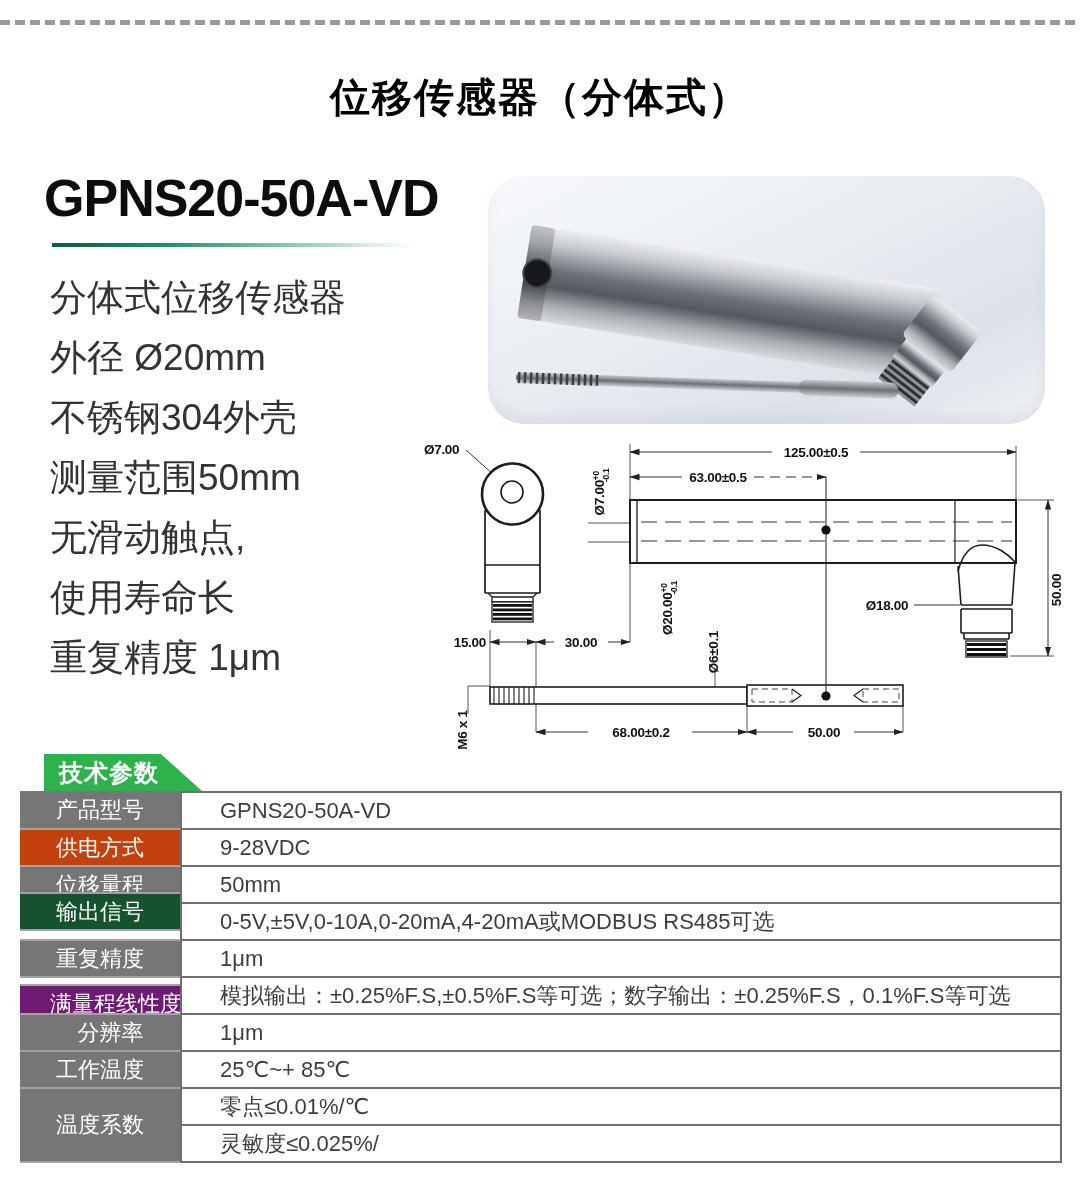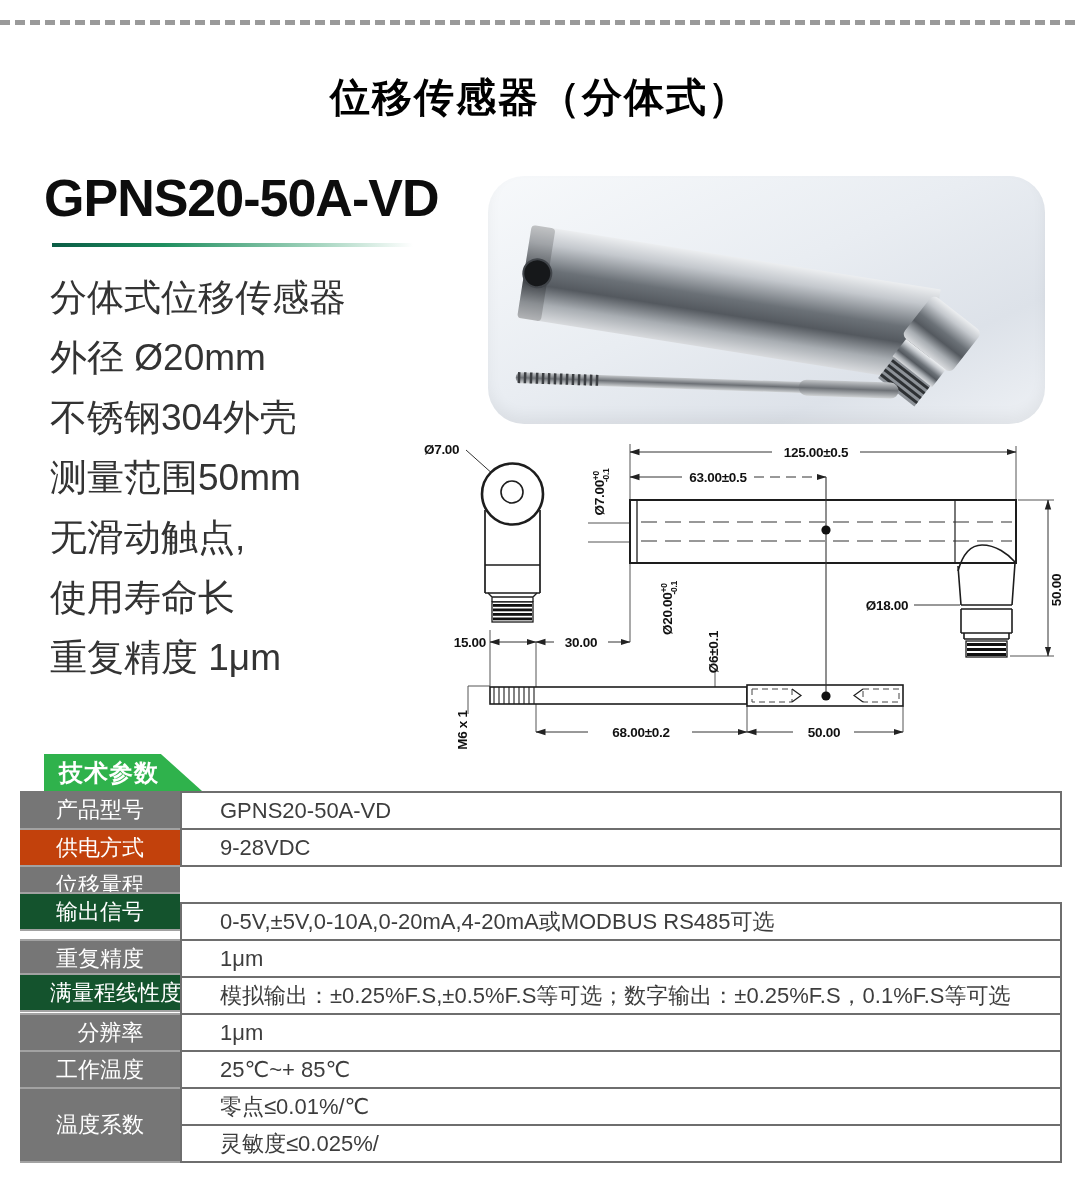--- a/index.html
+++ b/index.html
@@ -274,27 +274,28 @@
 
   <div class="spec-tag" style="background:#2fb24c;margin-left:24px;">技术参数</div>
 
   <div class="spec-table">
 
     <div class="spec-label first" style="top:0;   background:#767676;">产品型号</div>
     <div class="spec-label" style="top:37px;  background:#c2410c;">供电方式</div>
     <div class="spec-label" style="top:74px;  background:#767676;">位移量程</div>
     <div class="spec-label" style="top:101px; background:#14532d;">输出信号</div>
     <div class="spec-label" style="top:148px; background:#767676;">重复精度</div>
-    <div class="spec-label" style="top:182px; background:#14532d;padding-left:32px;">满量程线性度</div>
+    <div class="spec-label" style="top:193px; background:#701a75;padding-left:32px;">满量程线性度</div>
     <div class="spec-label" style="top:222px; background:#767676;padding-left:21px;">分辨率</div>
     <div class="spec-label" style="top:259px; background:#767676;">工作温度</div>
     <div class="spec-label tall" style="top:296px; background:#767676;">温度系数</div>
 
     <div class="spec-value" style="top:0;">GPNS20-50A-VD</div>
     <div class="spec-value" style="top:37px;">9-28VDC</div>
+    <div class="spec-value" style="top:74px;">50mm</div>
     <div class="spec-value" style="top:111px;">0-5V,±5V,0-10A,0-20mA,4-20mA或MODBUS  RS485可选</div>
     <div class="spec-value" style="top:148px;">1μm</div>
     <div class="spec-value" style="top:185px;">模拟输出：±0.25%F.S,±0.5%F.S等可选；数字输出：±0.25%F.S，0.1%F.S等可选</div>
     <div class="spec-value" style="top:222px;">1μm</div>
     <div class="spec-value" style="top:259px;">25℃~+ 85℃</div>
     <div class="spec-value" style="top:296px;">零点≤0.01%/℃</div>
     <div class="spec-value" style="top:333px;">灵敏度≤0.025%/</div>
   </div>
 
 </div>

